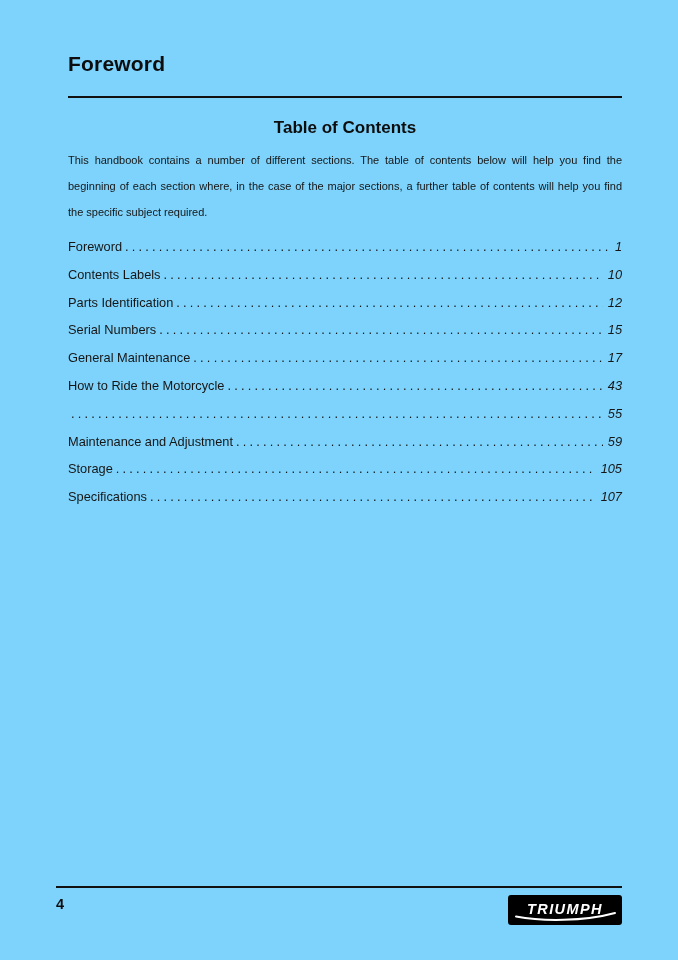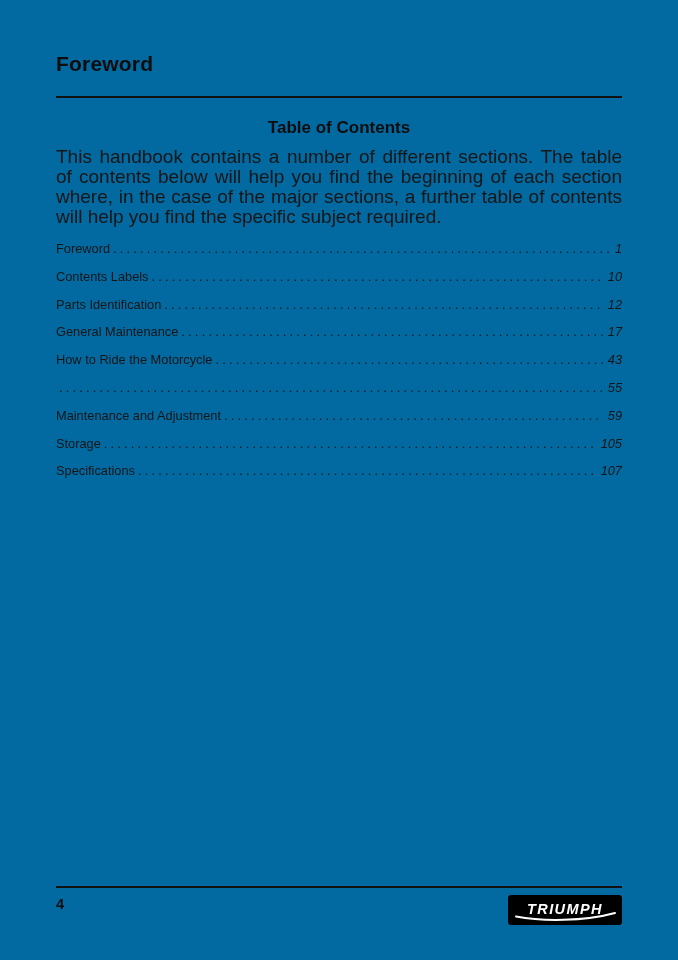--- a/index.html
+++ b/index.html
@@ -1,24 +1,25 @@
 <!DOCTYPE html>
 <html><head>
 <meta charset="utf-8">
 <style>
   * { margin: 0; padding: 0; box-sizing: border-box; }
   html, body { background: #ffffff; }
   .page {
     position: relative;
     width: 678px;
     height: 960px;
-    background: #0369a1;
+    background: #7dd3fc;
     font-family: "Liberation Sans", sans-serif;
     color: #111111;
     overflow: hidden;
+    padding-left: 12px;
   }
   .content {
     padding: 52px 56px 0 56px;
   }
   .doc-title {
     font-size: 21px;
     font-weight: 700;
     letter-spacing: 0.2px;
     color: #0d0d0d;
   }
@@ -29,22 +30,22 @@
   }
   .toc-title {
     margin-top: 20px;
     font-size: 17px;
     font-weight: 700;
     color: #0d0d0d;
     text-align: center;
   }
   .toc-intro {
     margin-top: 9px;
-    font-size: 19px;
-    line-height: 20px;
+    font-size: 11px;
+    line-height: 26px;
     text-align: justify;
     color: #161616;
   }
   .toc-list {
     margin-top: 14px;
   }
   .toc-row {
     display: flex;
     align-items: baseline;
     margin-bottom: 12.8px;
@@ -130,20 +131,25 @@
         <span class="leader"></span>
         <span class="toc-page">10</span>
       </div>
 
       <div class="toc-row">
         <span class="toc-label">Parts Identification</span>
         <span class="leader"></span>
         <span class="toc-page">12</span>
       </div>
 
+      <div class="toc-row">
+        <span class="toc-label">Serial Numbers</span>
+        <span class="leader"></span>
+        <span class="toc-page">15</span>
+      </div>
 
       <div class="toc-row">
         <span class="toc-label">General Maintenance</span>
         <span class="leader"></span>
         <span class="toc-page">17</span>
       </div>
 
       <div class="toc-row">
         <span class="toc-label">How to Ride the Motorcycle</span>
         <span class="leader"></span>

